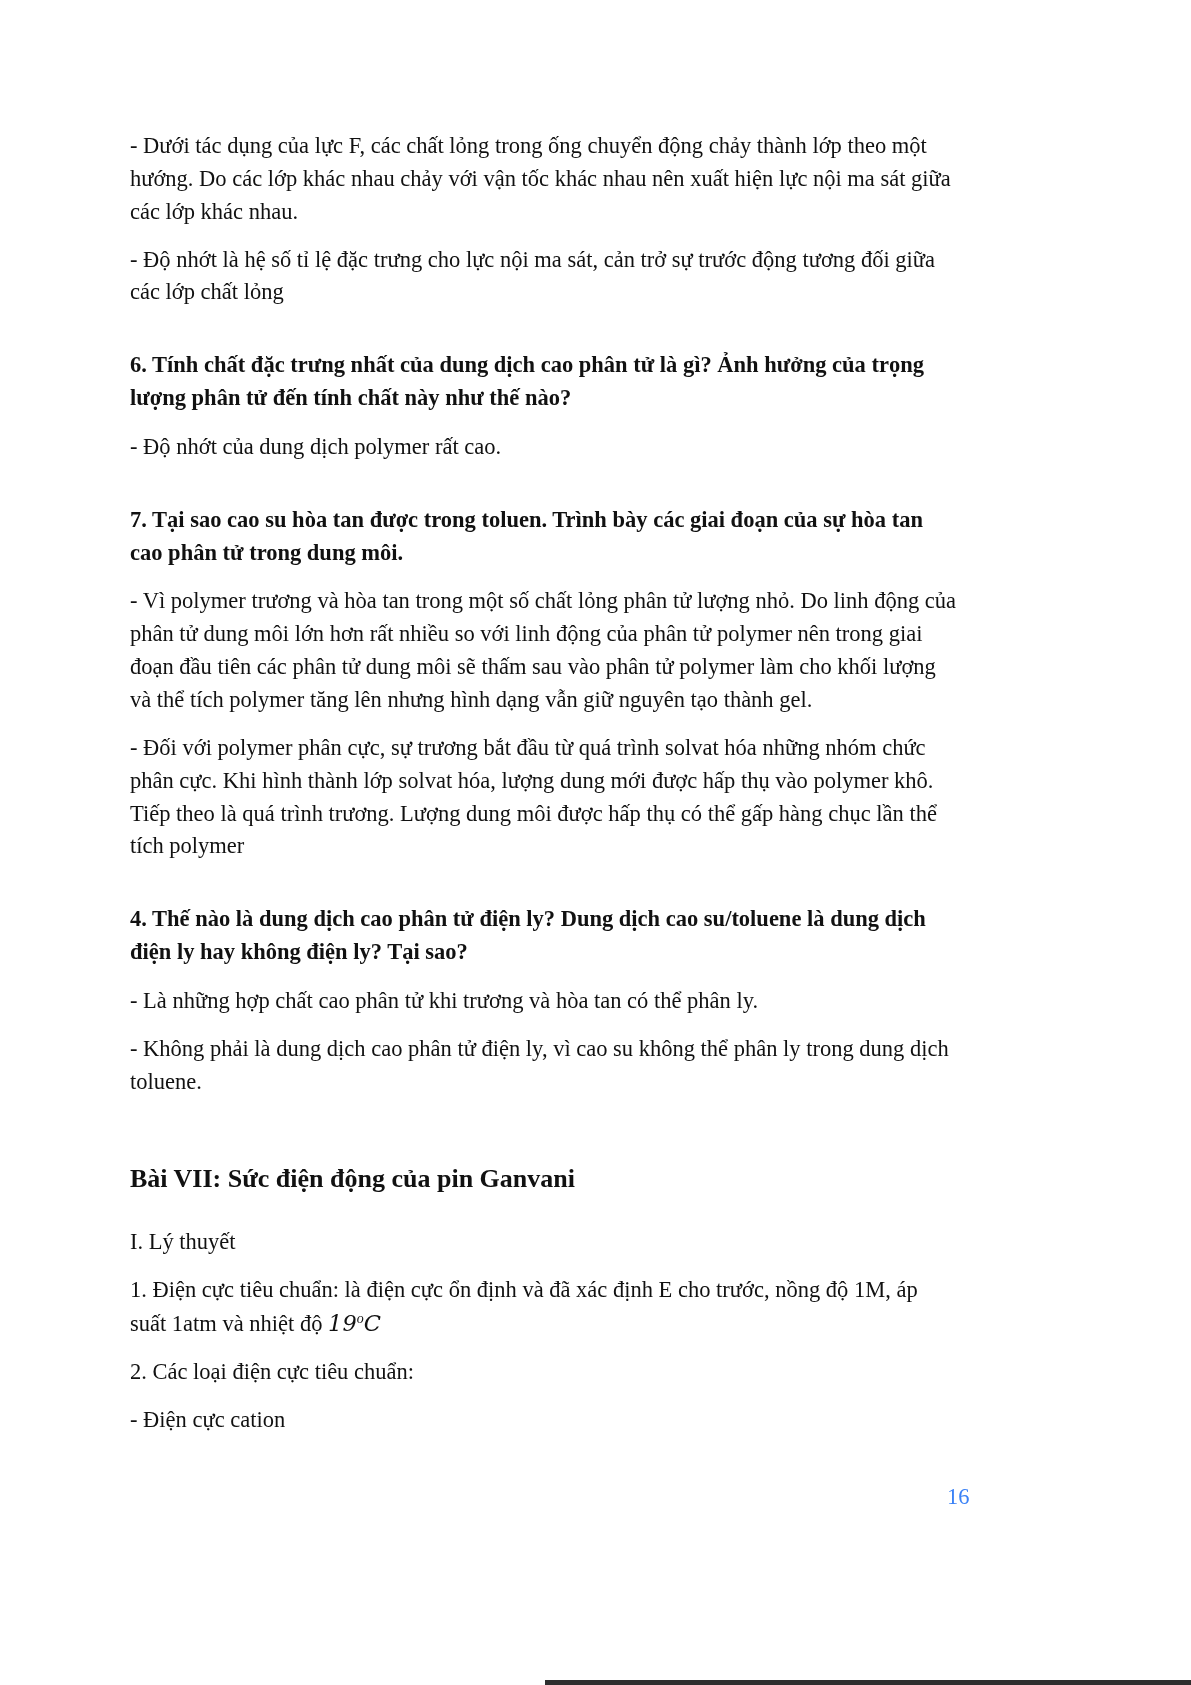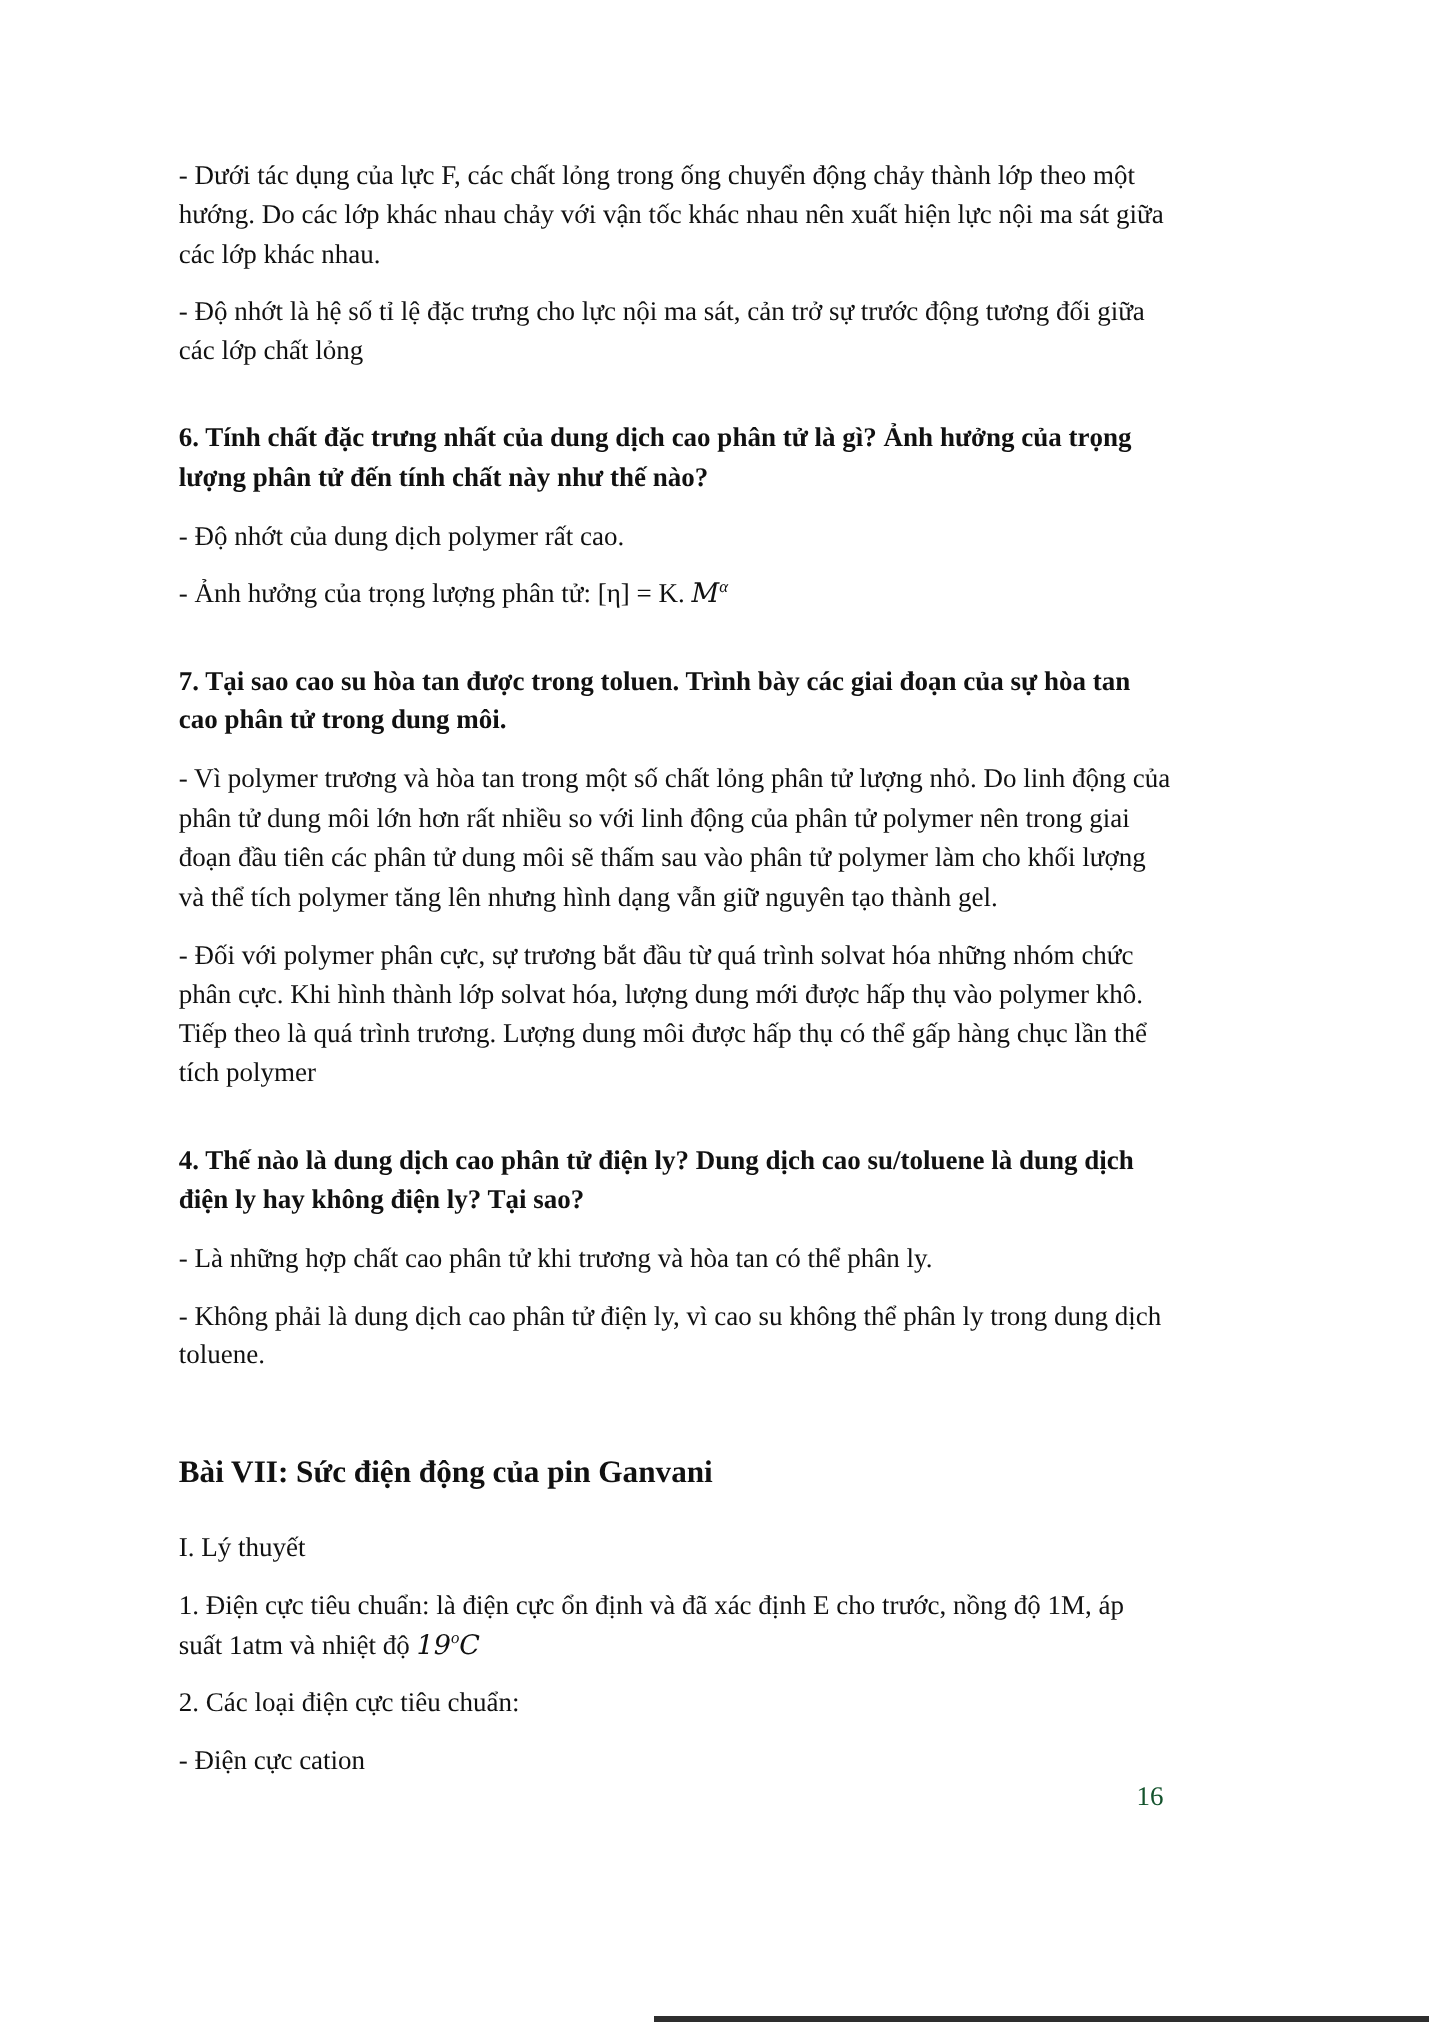--- a/index.html
+++ b/index.html
@@ -16,21 +16,21 @@
     color: #111111;
   }
   .page {
     position: absolute;
     inset: 0;
     background: #ffffff;
   }
   .content {
     position: absolute;
     top: 130px;
-    left: 149px;
+    left: 130px;
     width: 828px;
   }
   p {
     margin: 0 0 15px 0;
     font-size: 22.5px;
     line-height: 1.46;
     text-align: left;
   }
   p.q-heading {
     font-weight: bold;
@@ -54,21 +54,21 @@
     font-size: 0.62em;
     font-style: italic;
     vertical-align: super;
     line-height: 0;
   }
   .page-number {
     position: absolute;
     top: 1484px;
     left: 947px;
     font-size: 22.5px;
-    color: #14532d;
+    color: #3b82f6;
   }
   .bottom-bar {
     position: absolute;
     bottom: 0;
     left: 545px;
     right: 0;
     height: 5px;
     background: #2e2e2e;
   }
 </style>
@@ -79,23 +79,20 @@
   <div class="content">
 
     <p>- Dưới tác dụng của lực F, các chất lỏng trong ống chuyển động chảy thành lớp theo một hướng. Do các lớp khác nhau chảy với vận tốc khác nhau nên xuất hiện lực nội ma sát giữa các lớp khác nhau.</p>
 
     <p>- Độ nhớt là hệ số tỉ lệ đặc trưng cho lực nội ma sát, cản trở sự trước động tương đối giữa các lớp chất lỏng</p>
 
     <p class="q-heading">6. Tính chất đặc trưng nhất của dung dịch cao phân tử là gì? Ảnh hưởng của trọng lượng phân tử đến tính chất này như thế nào?</p>
 
     <p>- Độ nhớt của dung dịch polymer rất cao.</p>
 
-    <p>
-      <span>- Ảnh hưởng của trọng lượng phân tử: [η] = K. </span><span class="math math-var">M</span><sup class="math-sup">α</sup>
-    </p>
 
     <p class="q-heading">7. Tại sao cao su hòa tan được trong toluen. Trình bày các giai đoạn của sự hòa tan cao phân tử trong dung môi.</p>
 
     <p>- Vì polymer trương và hòa tan trong một số chất lỏng phân tử lượng nhỏ. Do linh động của phân tử dung môi lớn hơn rất nhiều so với linh động của phân tử polymer nên trong giai đoạn đầu tiên các phân tử dung môi sẽ thấm sau vào phân tử polymer làm cho khối lượng và thể tích polymer tăng lên nhưng hình dạng vẫn giữ nguyên tạo thành gel.</p>
 
     <p>- Đối với polymer phân cực, sự trương bắt đầu từ quá trình solvat hóa những nhóm chức phân cực. Khi hình thành lớp solvat hóa, lượng dung mới được hấp thụ vào polymer khô. Tiếp theo là quá trình trương. Lượng dung môi được hấp thụ có thể gấp hàng chục lần thể tích polymer</p>
 
     <p class="q-heading">4. Thế nào là dung dịch cao phân tử điện ly? Dung dịch cao su/toluene là dung dịch điện ly hay không điện ly? Tại sao?</p>
 
     <p>- Là những hợp chất cao phân tử khi trương và hòa tan có thể phân ly.</p>

